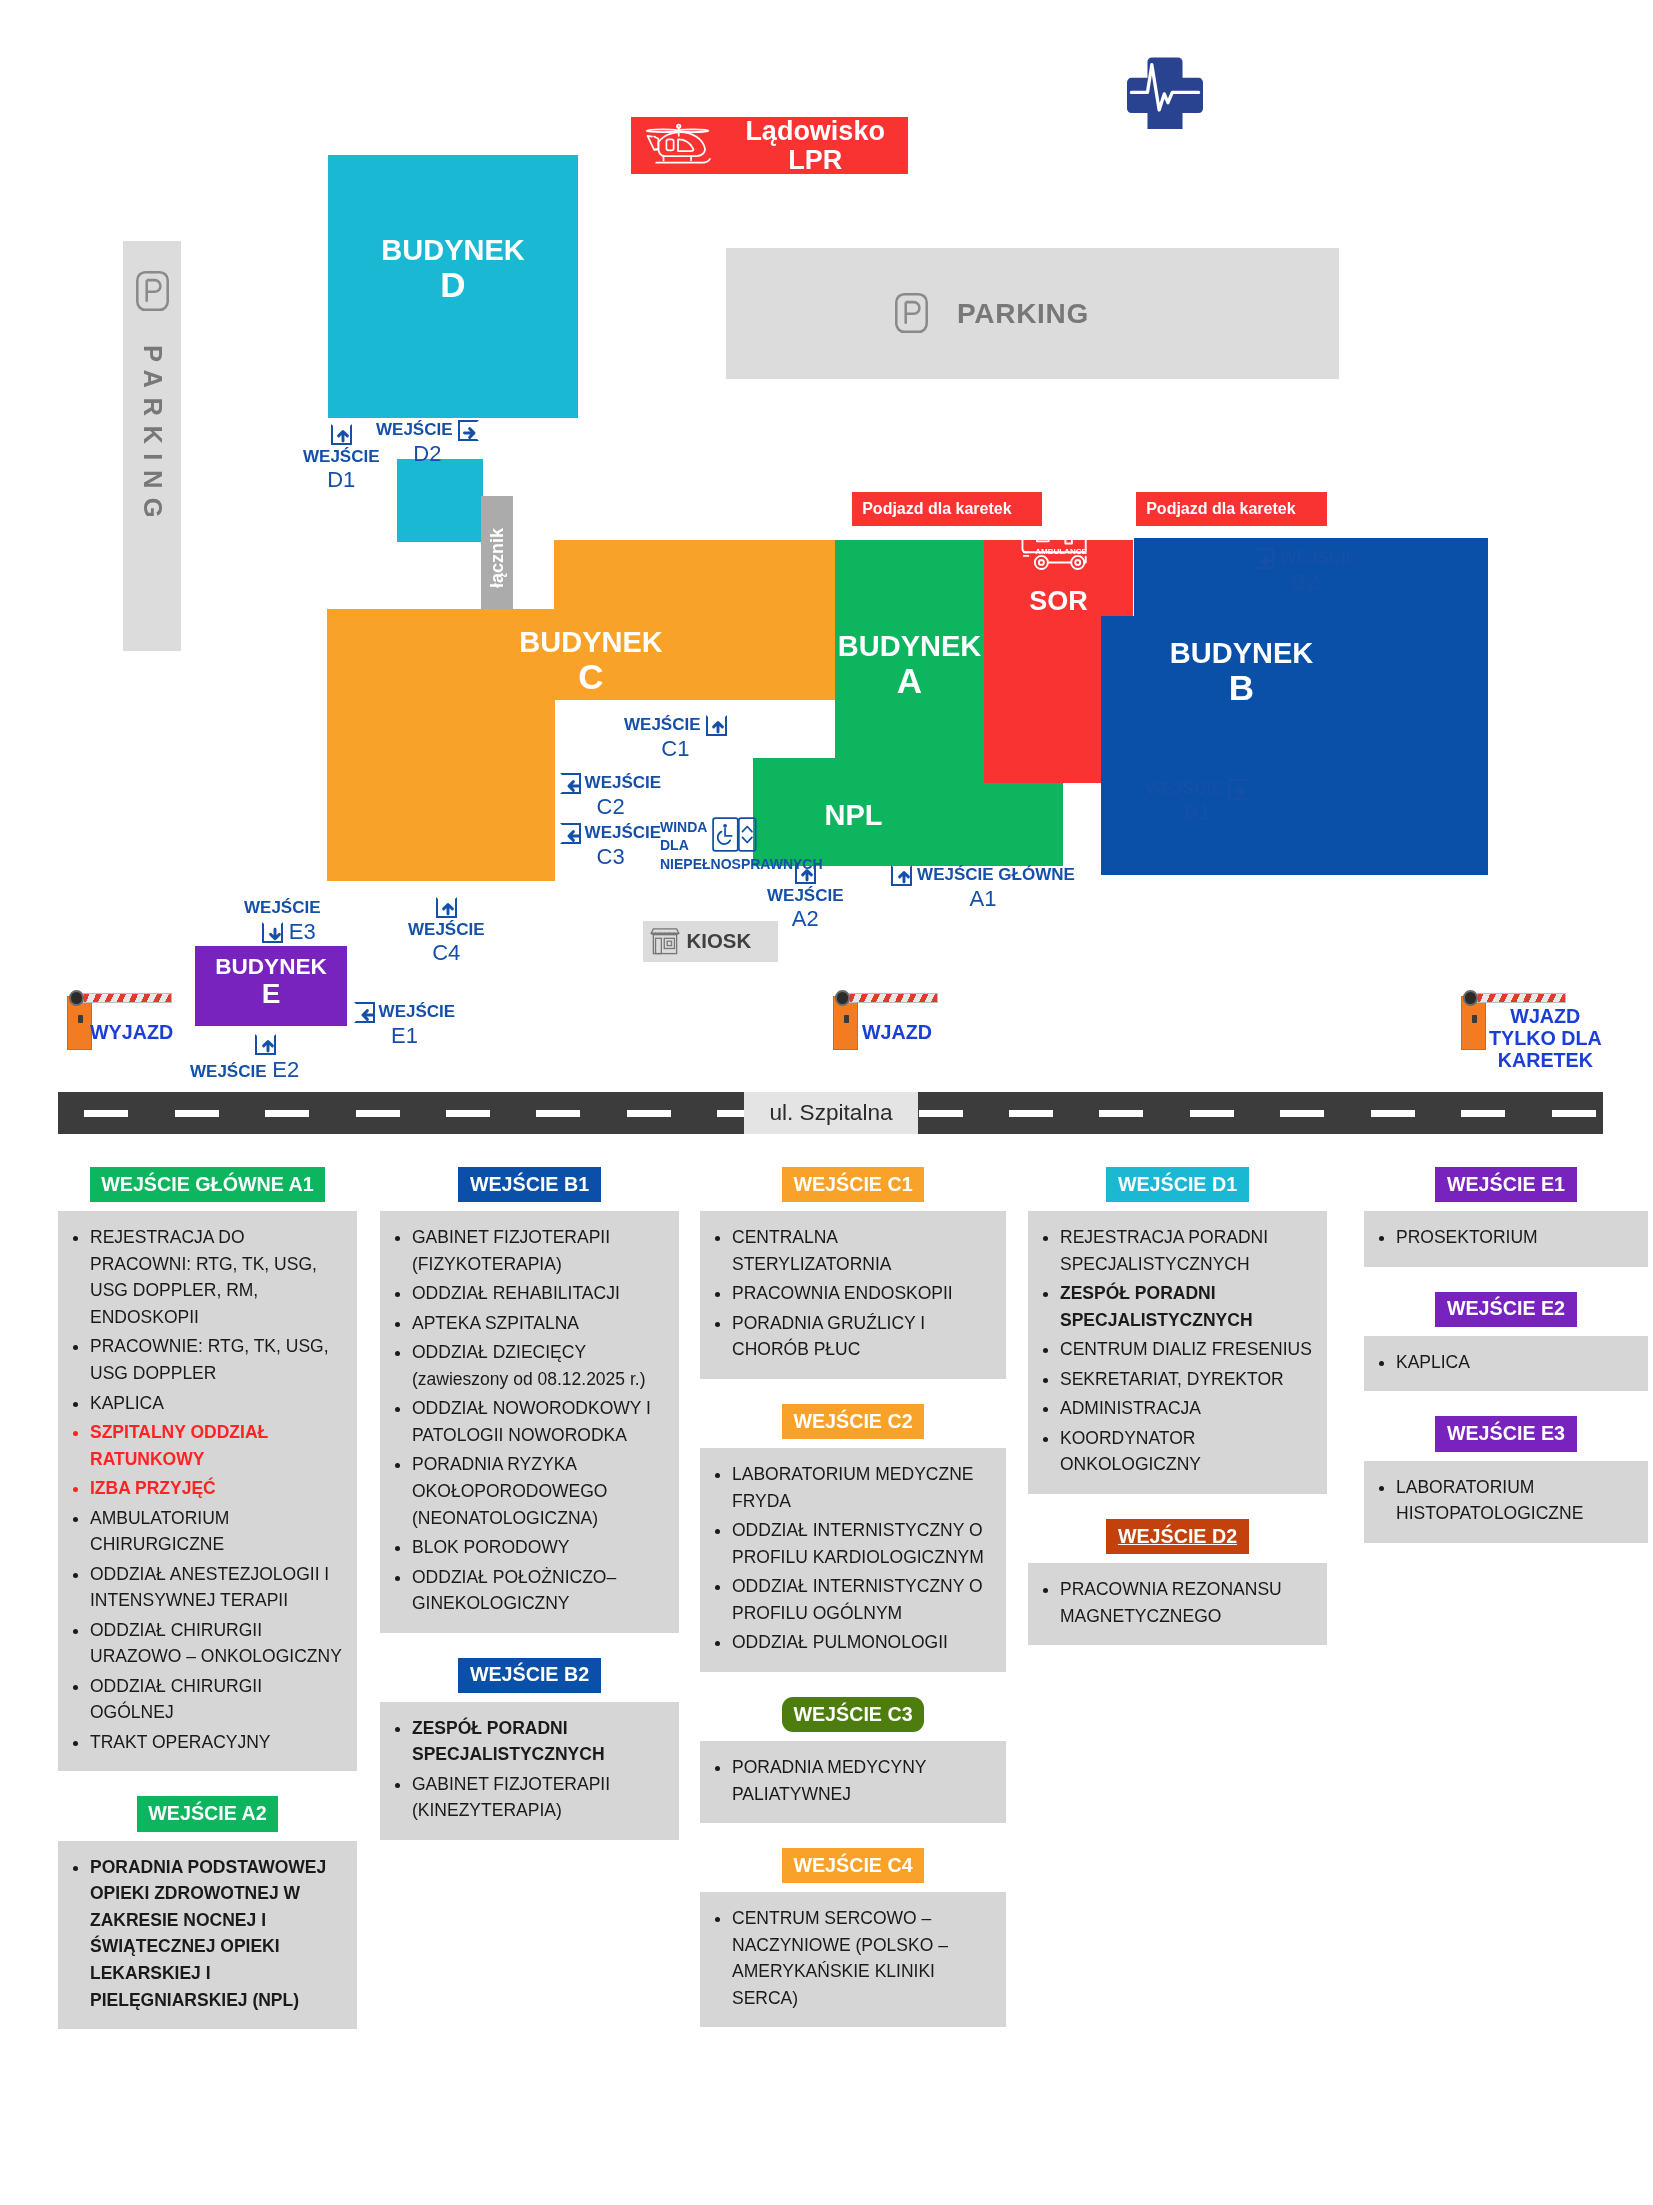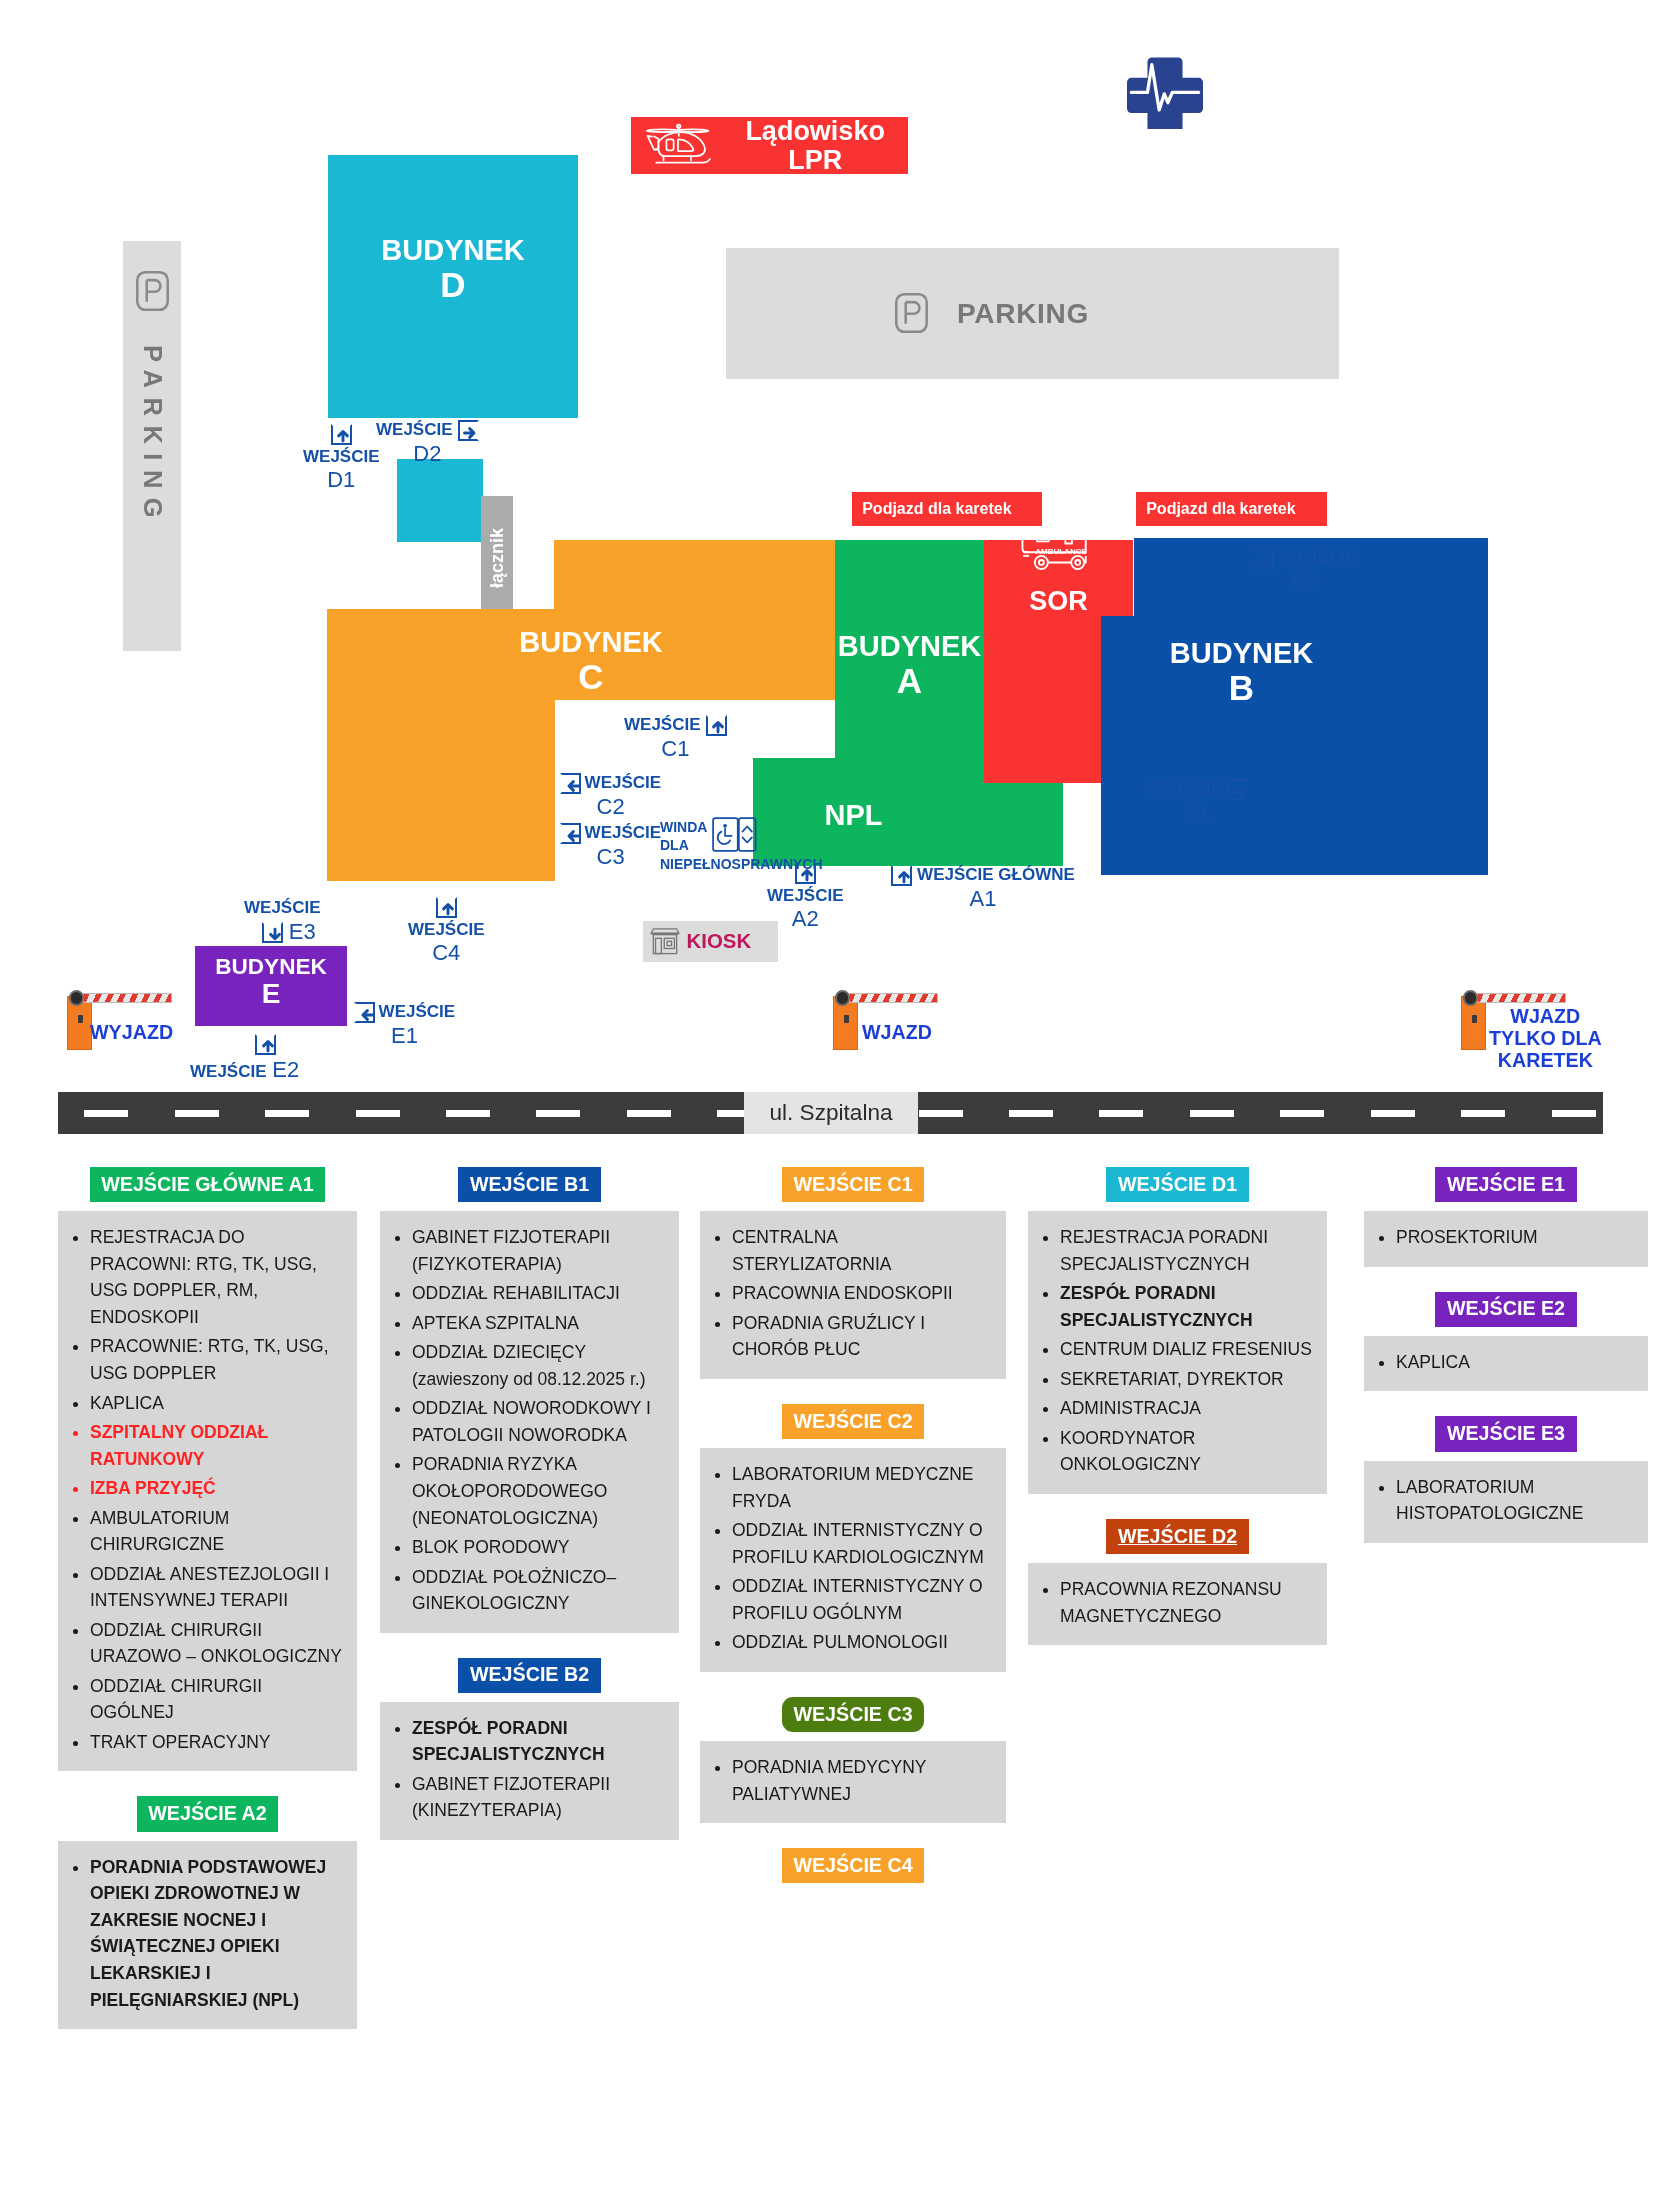--- a/index.html
+++ b/index.html
@@ -58,21 +58,21 @@
 
   
   #road{position:absolute;left:58px;top:1092px;width:1545px;height:42px;background:#3C3C3C;}
   #road .dash{position:absolute;top:18px;height:6.6px;background:#fff;}
   #road-name{position:absolute;left:744px;top:1092px;width:174px;height:42px;background:#E4E4E4;
     display:flex;align-items:center;justify-content:center;color:#2b2b2b;font-size:22.6px;}
 
   
   #kiosk{position:absolute;left:643px;top:921px;width:135px;height:41px;background:#DCDCDC;
          display:flex;align-items:center;gap:5.8px;padding-left:5.8px;box-sizing:border-box;}
-  #kiosk .lbl{color:#be185d;font-weight:bold;font-size:20.4px;}
+  #kiosk .lbl{color:#404040;font-weight:bold;font-size:20.4px;}
 
   
   #winda{position:absolute;left:660px;top:817px;color:#1550A8;font-weight:bold;font-size:14px;line-height:1.22;}
   #winda .r{display:flex;align-items:center;gap:4.4px;}
 
   
   #lacznik{position:absolute;left:481px;top:496px;width:32px;height:123px;background:#ABABAB;}
   #lacznik span{position:absolute;left:50%;top:50%;transform:translate(-50%,-50%) rotate(-90deg);
      color:#fff;font-weight:bold;font-size:18px;white-space:nowrap;}
 
@@ -529,20 +529,25 @@
       <div style="margin-bottom: 25px;">
         <div class="chipwrap"><span class="chip" style="background: #4d7c0f; border-radius: 11px;">WEJŚCIE C3</span></div>
         <div class="panel">
           <ul>
             <li>PORADNIA MEDYCYNY PALIATYWNEJ</li>
           </ul>
         </div>
       </div>
       <div style="margin-bottom: 25px;">
         <div class="chipwrap"><span class="chip" style="background: rgb(249, 162, 41);">WEJŚCIE C4</span></div>
+        <div class="panel">
+          <ul>
+            <li>CENTRUM SERCOWO – NACZYNIOWE (POLSKO – AMERYKAŃSKIE KLINIKI SERCA)</li>
+          </ul>
+        </div>
       </div>
     </div>
   <div class="lcol" style="left:1028px;width:299px;">
       <div style="margin-bottom: 25px;">
         <div class="chipwrap"><span class="chip" style="background: rgb(27, 184, 212);">WEJŚCIE D1</span></div>
         <div class="panel">
           <ul>
             <li>REJESTRACJA PORADNI SPECJALISTYCZNYCH</li>
             <li class="bold">ZESPÓŁ PORADNI SPECJALISTYCZNYCH</li>
             <li>CENTRUM DIALIZ FRESENIUS</li>

